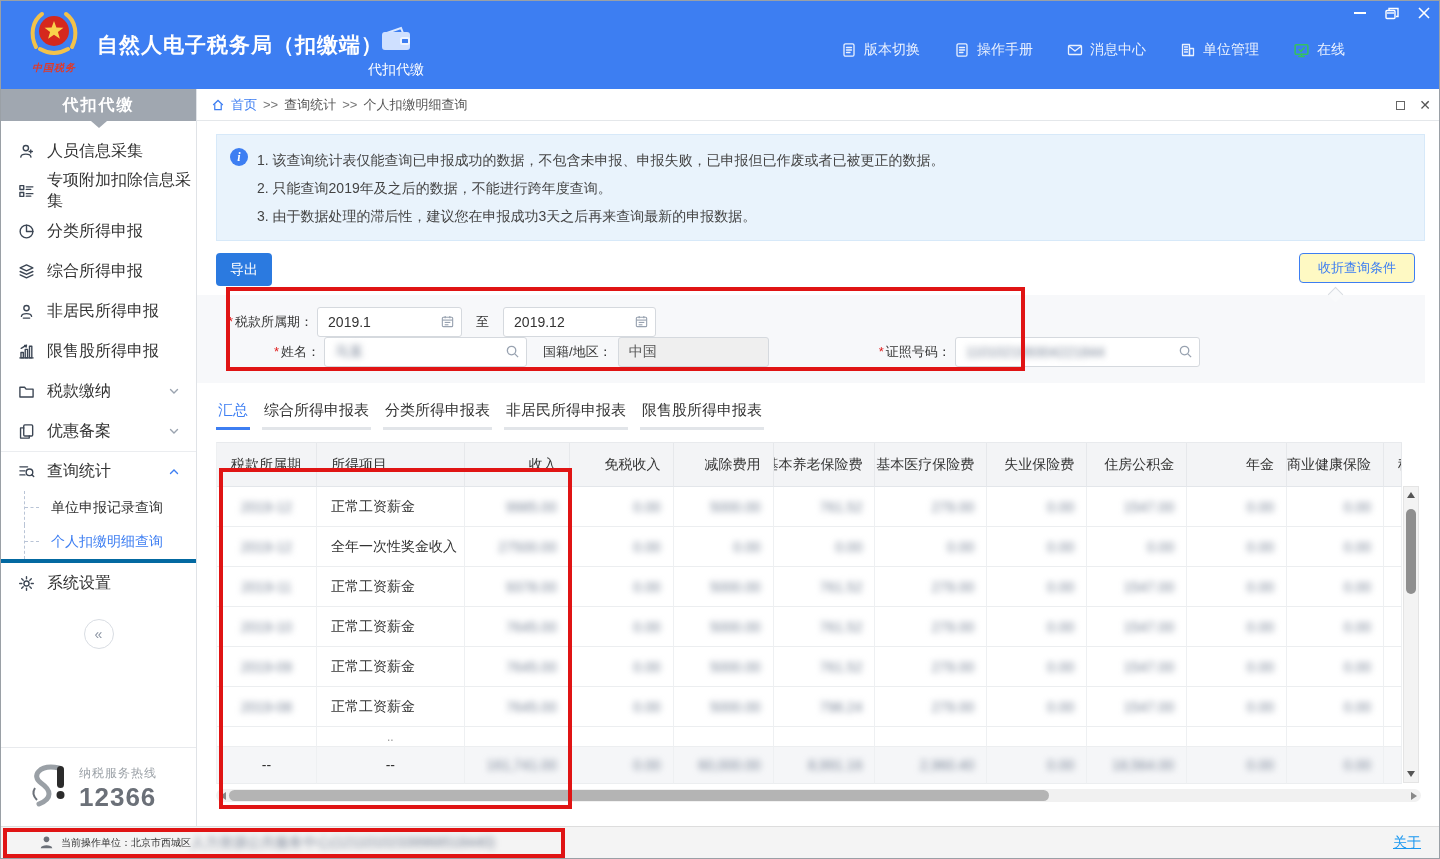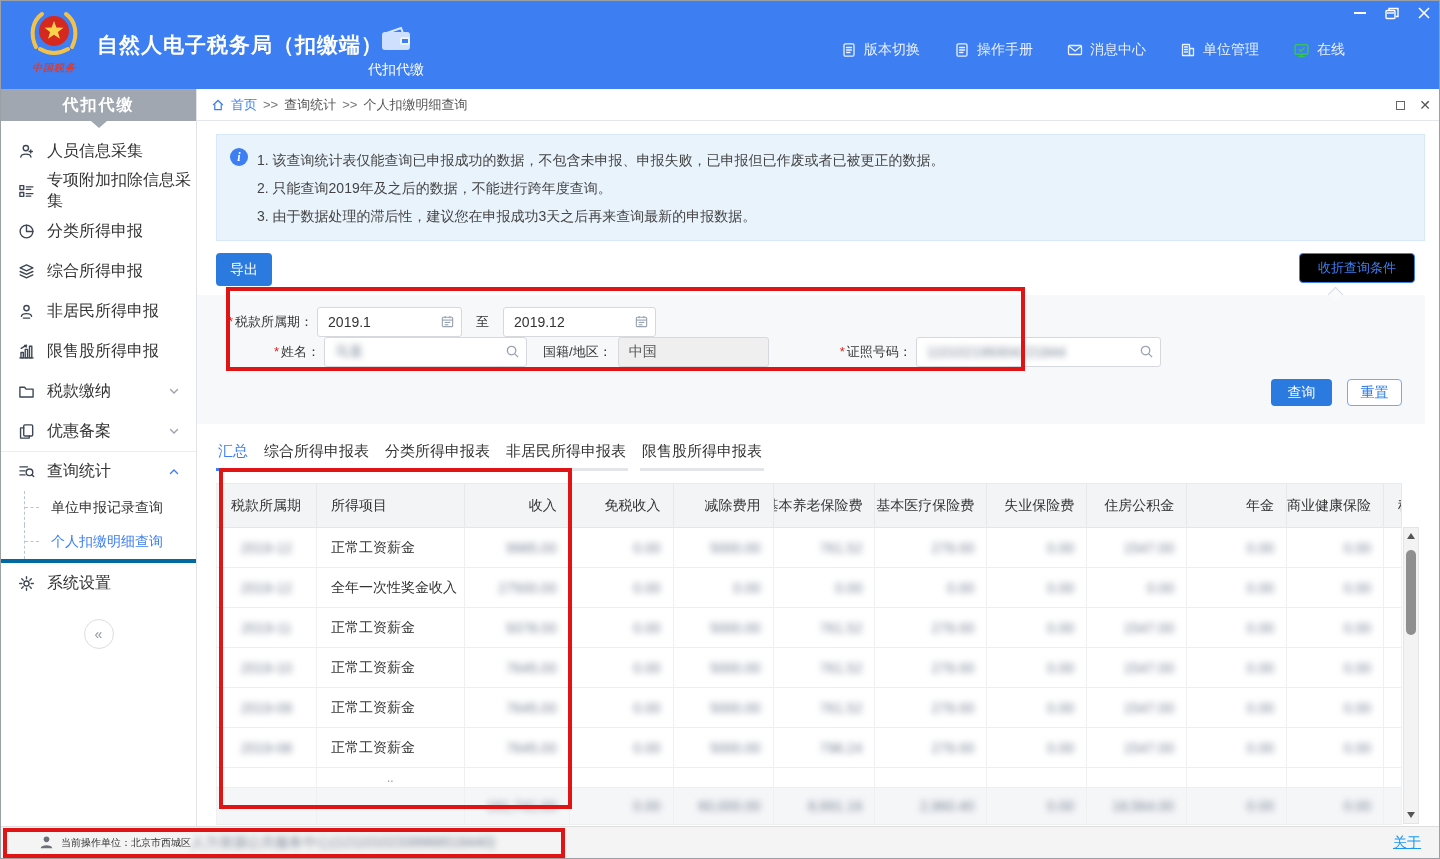--- a/index.html
+++ b/index.html
@@ -54,21 +54,21 @@
   .content { position:relative; height:707px; background:#fff; }
 
   .notice { margin:13px 16px 0 19px; background:#e9f3fc; border:1px solid #d7e9f9; padding:11px 14px 10px 40px; position:relative; }
   .notice .info-ic { position:absolute; left:13px; top:13px; width:18px; height:18px; border-radius:50%; background:#3d7ef2; color:#fff; font-size:12px; font-weight:bold; font-style:italic; display:flex; align-items:center; justify-content:center; font-family:"Liberation Serif","DejaVu Serif",serif; }
   .notice .n-line { font-size:14px; color:#444; line-height:28px; white-space:nowrap; }
 
   .toolbar { margin:12px 26px 0 19px; display:flex; justify-content:space-between; align-items:flex-start; }
   .btn { border:none; border-radius:4px; font-size:14px; cursor:pointer; font-family:inherit; }
   .btn-primary { background:#2b7ae0; color:#fff; }
   .btn-export { width:56px; height:33px; }
-  .btn-collapse { background:#000000; border:1px solid #3d7ef2; color:#3d7ef2; height:30px; padding:0 18px; font-size:13px; border-radius:4px; }
+  .btn-collapse { background:#fef9c3; border:1px solid #3d7ef2; color:#3d7ef2; height:30px; padding:0 18px; font-size:13px; border-radius:4px; }
 
   .query-panel { position:relative; margin:9px 16px 0 0; padding:12px 0 10px 0; background:#f7f8fa; }
   .qp-notch { position:absolute; right:84px; top:-6px; width:11px; height:11px; background:#f9fafb; border-left:1px solid #d8dce1; border-top:1px solid #d8dce1; transform:rotate(45deg); }
   .form-row { display:flex; align-items:center; height:30px; }
   .f-label { font-size:13px; color:#333; white-space:nowrap; }
   .req { color:#e02020; margin-right:2px; }
   .fld { position:relative; background:#fff; border:1px solid #d5d9de; border-radius:3px; height:30px; display:flex; align-items:center; padding:0 26px 0 10px; font-size:14px; color:#333; }
   .fld .fld-ic { position:absolute; right:6px; top:6px; color:#98a2b0; display:inline-flex; }
   .fld.disabled { background:#efefef; color:#555; padding-right:10px; }
   .blur { filter:blur(3px); color:#7b8698; }
@@ -351,20 +351,34 @@
               <circle cx="8" cy="8" r="2.4"></circle>
               <path d="M8 1.6 v2 M8 12.4 v2 M1.6 8 h2 M12.4 8 h2 M3.5 3.5 l1.4 1.4 M11.1 11.1 l1.4 1.4 M12.5 3.5 l-1.4 1.4 M4.9 11.1 l-1.4 1.4"></path>
             </svg>
           </span>
           <span>系统设置</span>
         </div>
       </nav>
     <div class="collapse-wrap">
       <div class="collapse-btn">«</div>
     </div>
+    <div class="hotline">
+      <span>
+        <svg width="44" height="50" viewBox="0 0 44 50">
+          <path d="M34 6 C14 2 6 14 16 21 C26 28 28 36 14 42" fill="none" stroke="#9aa0a6" stroke-width="5" stroke-linecap="round"></path>
+          <rect x="32" y="4" width="7" height="22" rx="3.5" fill="#2b2b2b"></rect>
+          <circle cx="35.5" cy="33" r="4" fill="#2b2b2b"></circle>
+          <path d="M10 26 q-4 6 2 12" fill="none" stroke="#6b7078" stroke-width="2"></path>
+        </svg>
+      </span>
+      <div class="hl-texts">
+        <div class="hl-label">纳税服务热线</div>
+        <div class="hl-number">12366</div>
+      </div>
+    </div>
   </aside>
 
   <main class="main">
     <div class="crumbbar">
       <span class="ic" style="color:#3d7ef2;display:inline-flex;">
         <svg width="14" height="14" viewBox="0 0 16 16" fill="none" stroke="currentColor" stroke-width="1.4">
             <path d="M2.5 8 L8 2.8 L13.5 8"></path>
             <path d="M4.3 7V13.3h7.4V7"></path>
           </svg>
       </span>
@@ -435,36 +449,32 @@
               <svg width="15" height="15" viewBox="0 0 16 16" fill="none" stroke="currentColor" stroke-width="1.4">
                   <circle cx="7" cy="7" r="4.5"></circle>
                   <line x1="10.5" y1="10.5" x2="14" y2="14"></line>
                 </svg>
             </span>
           </span>
           <span class="f-label" style="margin-left:16px;">国籍/地区：</span>
           <span class="fld disabled" style="width:151px;margin-left:6px;">
             <span>中国</span>
           </span>
-          <span class="f-label" style="margin-left:71px;"><span class="req">*</span><span>证照号码：</span></span>
+          <span class="f-label" style="margin-left:110px;"><span class="req">*</span><span>证照号码：</span></span>
           <span class="fld" style="width:245px;margin-left:4px;">
             <span class="blur">110102199304221844</span>
             <span class="fld-ic">
               <svg width="15" height="15" viewBox="0 0 16 16" fill="none" stroke="currentColor" stroke-width="1.4">
                   <circle cx="7" cy="7" r="4.5"></circle>
                   <line x1="10.5" y1="10.5" x2="14" y2="14"></line>
                 </svg>
             </span>
           </span>
         </div>
 
-        <div class="qp-buttons">
-          <button class="btn btn-primary btn-query">查询</button>
-          <button class="btn-reset">重置</button>
-        </div>
       </div>
 
       <div class="tabs" id="tabs">
           <div class="tab active">汇总</div>
           <div class="tab">综合所得申报表</div>
           <div class="tab">分类所得申报表</div>
           <div class="tab">非居民所得申报表</div>
           <div class="tab">限售股所得申报表</div>
         </div>
 

